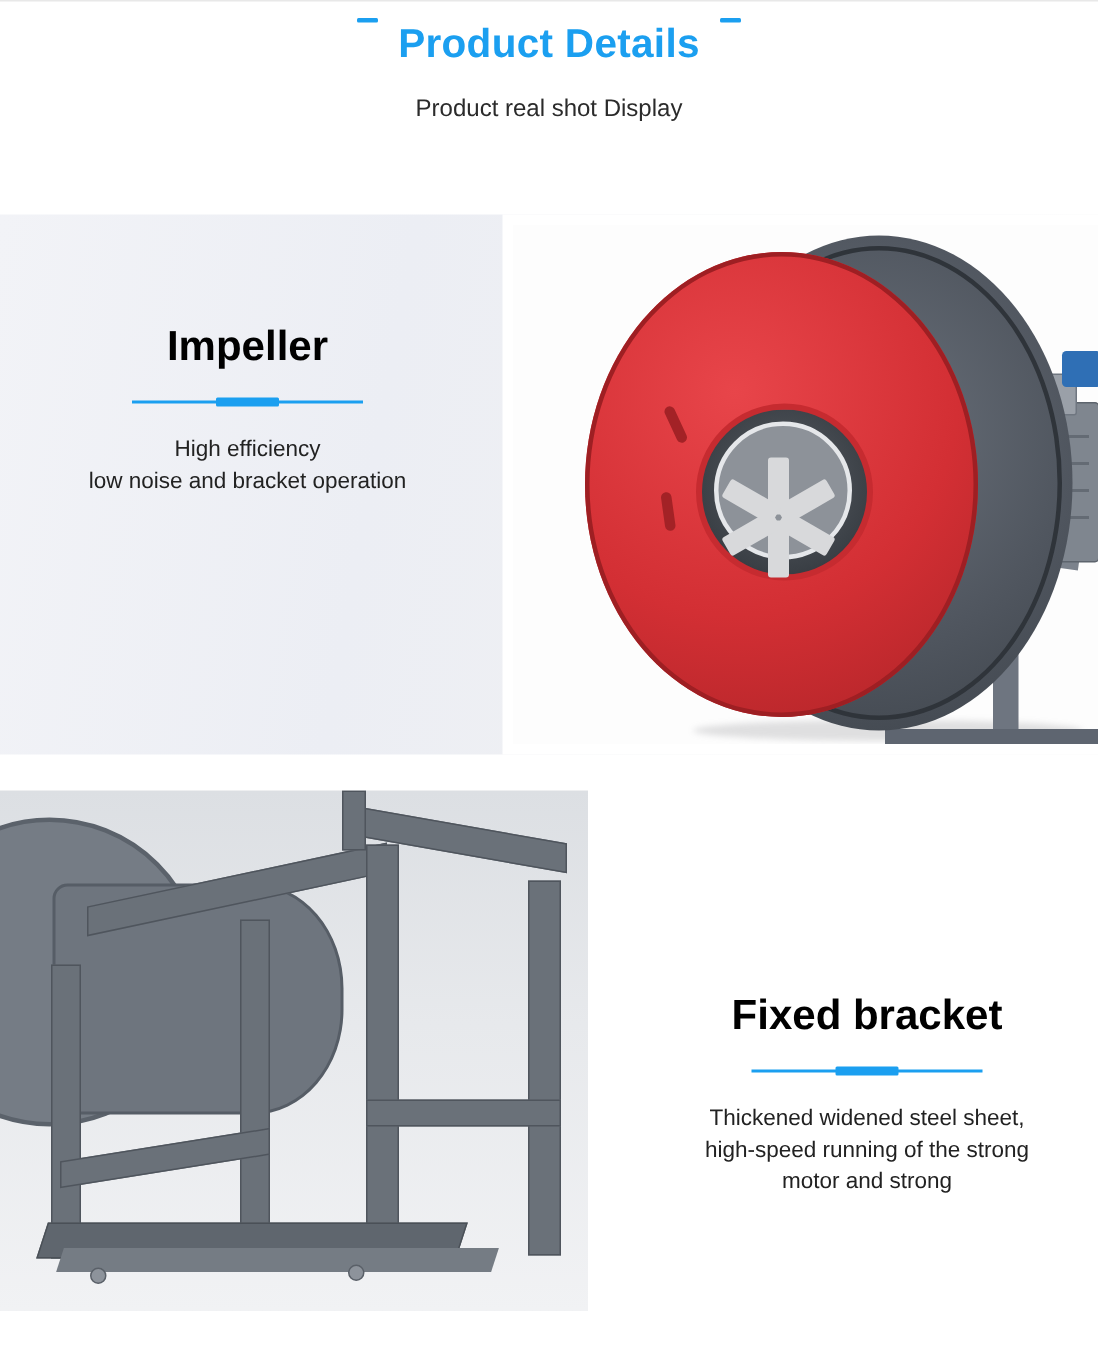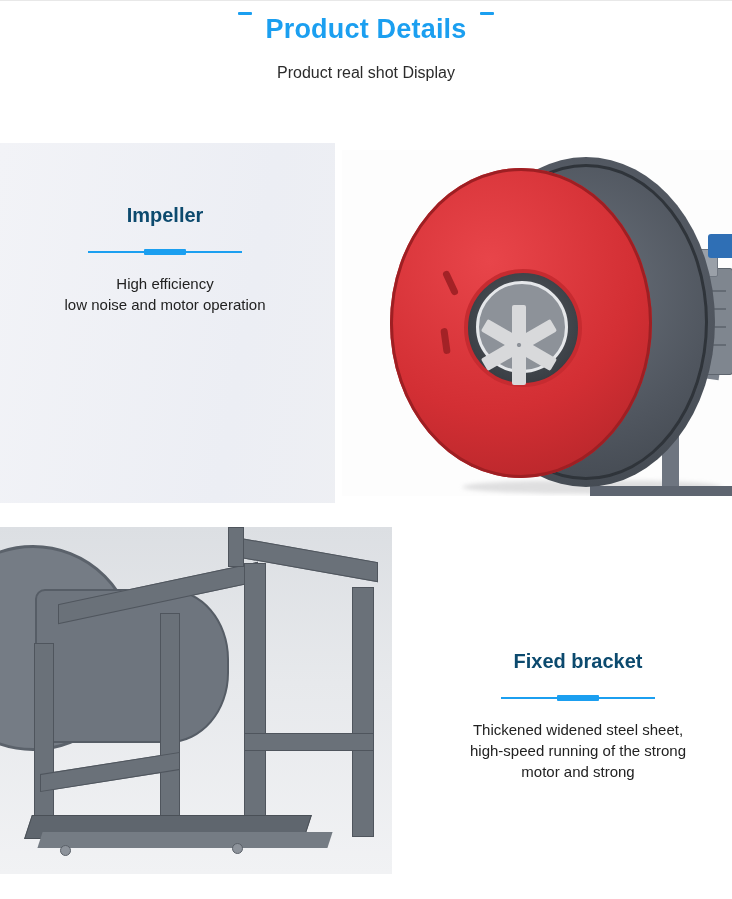--- a/index.html
+++ b/index.html
@@ -79,24 +79,25 @@
     background: linear-gradient(100deg, #f2f3f7 0%, #eceef4 35%, #eff0f3 60%, #f6f6f7 100%);
   }
   .text-block-left {
     position: absolute;
     top: 55px;
     left: 0;
     width: 330px;
     text-align: center;
   }
   .block-title {
-    font-size: 20px;
+    font-size: 28px;
     font-weight: bold;
-    color: #0c4a6e;
+    color: #000000;
     line-height: 34px;
+    margin-top: 16px;
   }
   .divider {
     position: relative;
     margin: 19px auto 0 auto;
     width: 154px;
     height: 2px;
     background: #1b9ff0;
   }
   .divider .nub {
     position: absolute;
@@ -381,21 +382,21 @@
   <div class="panel-one">
     <div class="panel-one-bg"></div>
 
     <div class="text-block-left">
       <div class="block-title">Impeller</div>
       <div class="divider">
         <span class="nub"></span>
       </div>
       <div class="block-desc">
         <div>High efficiency</div>
-        <div>low noise and motor operation</div>
+        <div>low noise and bracket operation</div>
       </div>
     </div>
 
     <div class="photo-one">
       <div class="photo-one-inner">
 
         <div class="shadow-floor"></div>
 
         <div class="stand-diag"></div>
         <div class="stand-vert"></div>

